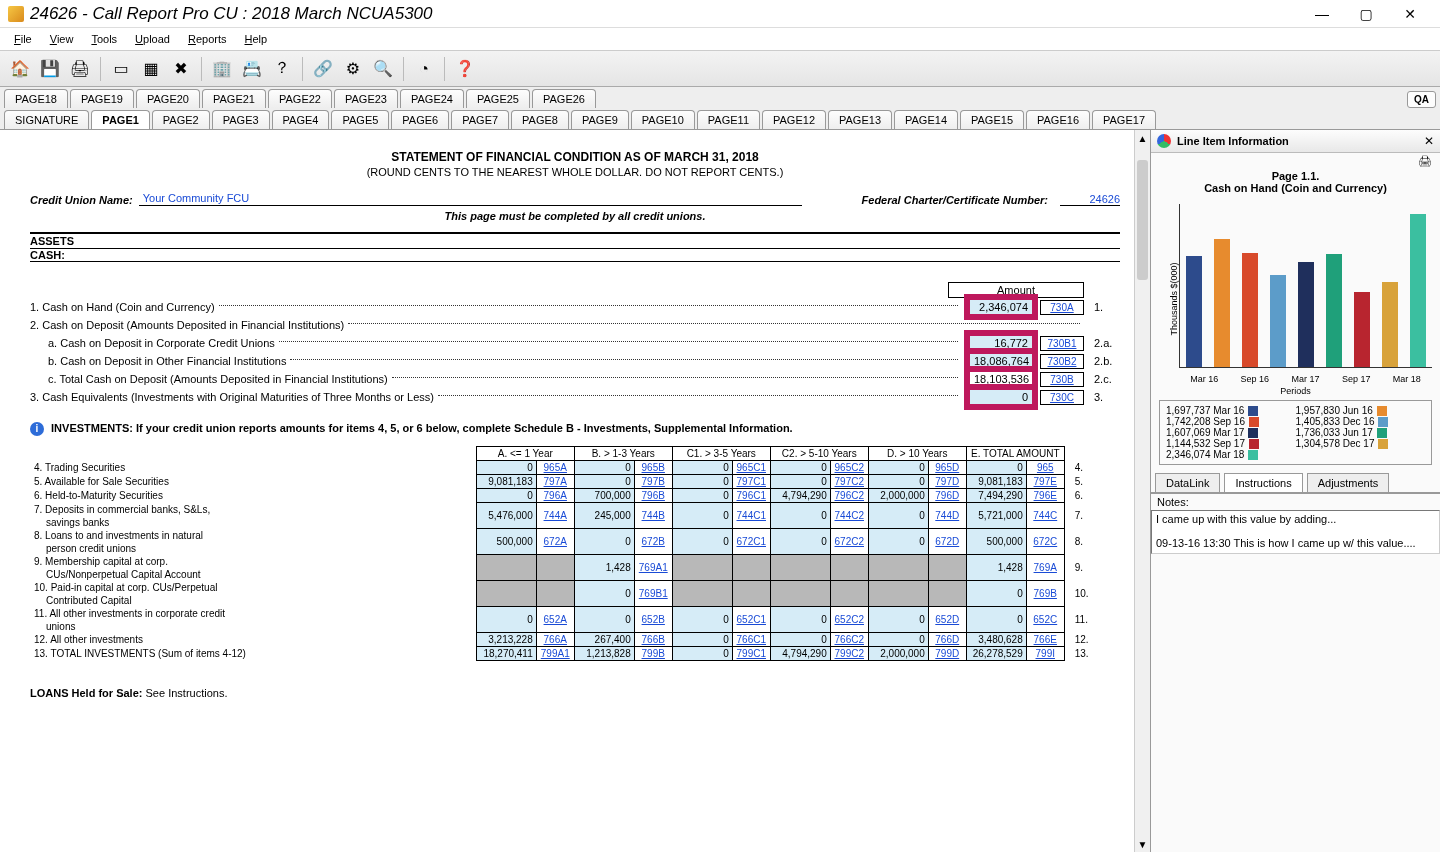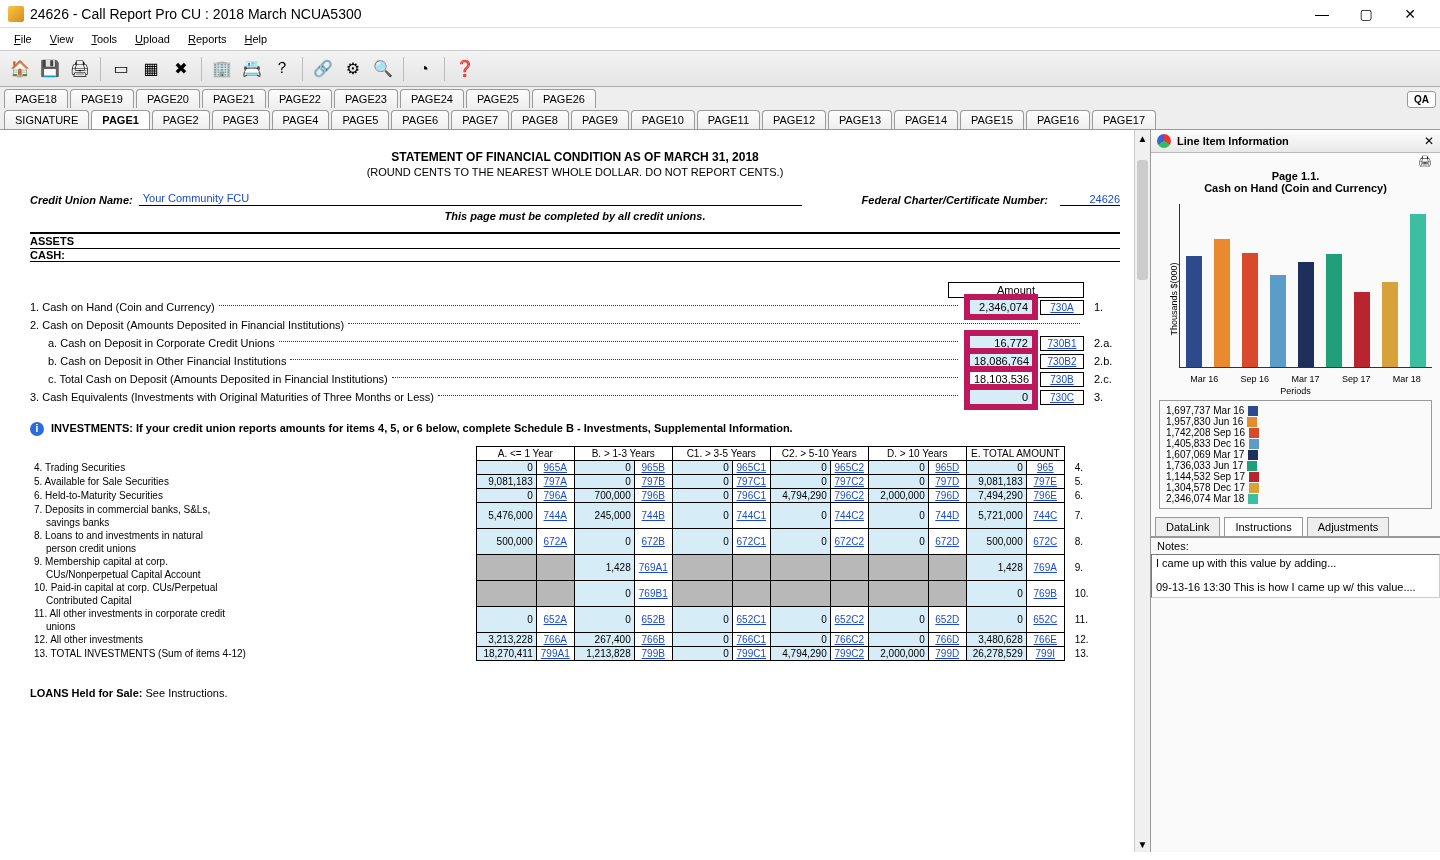--- a/index.html
+++ b/index.html
@@ -1,19 +1,19 @@
 <!DOCTYPE html>
 <html><head>
 <meta charset="utf-8">
 <style>
 * { box-sizing: border-box; margin: 0; padding: 0; }
 body { font-family: "Segoe UI", Tahoma, Arial, sans-serif; font-size: 11px; background: #fff; color: #000; overflow: hidden; }
 .titlebar { display: flex; align-items: center; height: 28px; padding: 0 8px; background: #fff; border-bottom: 1px solid #ddd; }
 .titlebar .app-icon { width: 16px; height: 16px; background: linear-gradient(135deg, #f6c744, #d98a1c); border-radius: 2px; margin-right: 6px; }
-.titlebar .title { flex: 1; font-size: 14px; }
+.titlebar .title { flex: 1; font-size: 17px; font-style: italic; }
 .titlebar .winbtn { width: 44px; height: 28px; display: flex; align-items: center; justify-content: center; font-size: 14px; cursor: pointer; }
 .menubar { display: flex; gap: 2px; padding: 2px 6px; border-bottom: 1px solid #ccc; align-items: center; }
 .menubar .mitem { padding: 3px 8px; cursor: pointer; }
 .menubar .mitem u { text-decoration: underline; }
 .toolbar { display: flex; align-items: center; height: 36px; padding: 0 6px; background: linear-gradient(#f3f3f3, #e5e5e5); border-bottom: 1px solid #aaa; gap: 2px; }
 .toolbar .tbtn { width: 28px; height: 28px; display: flex; align-items: center; justify-content: center; border: 1px solid transparent; border-radius: 3px; cursor: pointer; font-size: 16px; }
 .toolbar .sep { width: 1px; height: 24px; background: #bbb; margin: 0 4px; }
 .tabrows { background: #eee; border-bottom: 1px solid #999; }
 .tabrow { display: flex; align-items: flex-end; padding: 2px 4px 0; gap: 2px; }
 .tab { padding: 3px 10px; background: linear-gradient(#fdfdfd, #eee); border: 1px solid #999; border-bottom: none; border-radius: 4px 4px 0 0; font-size: 11px; cursor: pointer; white-space: nowrap; }
@@ -63,21 +63,21 @@
 .sidepanel .hdr .x { margin-left: auto; cursor: pointer; font-size: 12px; }
 .sidepanel .print { text-align: right; padding: 2px 8px; }
 .sidepanel .chart-title { text-align: center; font-weight: bold; font-size: 11px; }
 .chart { height: 200px; padding: 4px 8px 4px 4px; position: relative; }
 .chart .ylabel { position: absolute; left: -14px; top: 50%; transform: rotate(-90deg); font-size: 9px; white-space: nowrap; }
 .chart .plot { position: absolute; left: 28px; right: 8px; top: 10px; bottom: 26px; border-left: 1px solid #333; border-bottom: 1px solid #333; display: flex; align-items: flex-end; justify-content: space-around; }
 .chart .bar { width: 16px; }
 .chart .xticks { position: absolute; left: 28px; right: 8px; bottom: 10px; display: flex; justify-content: space-around; font-size: 9px; }
 .chart .xaxislabel { position: absolute; bottom: -2px; left: 0; right: 0; text-align: center; font-size: 9px; }
 .legend { margin: 6px 8px 4px; border: 1px solid #999; padding: 4px 6px; font-size: 10px; }
-.legend .lrow { display: flex; flex-direction: column; }
+.legend .lrow { display: flex; }
 .legend .litem { flex: 1; display: flex; align-items: center; gap: 4px; }
 .legend .sw { width: 10px; height: 10px; }
 .sidetabs { display: flex; border-bottom: 1px solid #999; margin-top: 4px; }
 .sidetabs .stab { padding: 3px 10px; font-size: 11px; border: 1px solid #999; border-bottom: none; background: #eee; margin-left: 4px; cursor: pointer; }
 .sidetabs .stab.active { background: #fff; }
 .instr { flex: 1; background: #fffde8; padding: 8px 10px; font-family: "Courier New", monospace; font-size: 11px; overflow-y: auto; }
 .instr b { display: block; margin-bottom: 8px; font-family: "Courier New", monospace; }
 .notes { border-top: 1px solid #999; }
 .notes .nlbl { padding: 2px 6px; font-size: 11px; }
 .notes textarea { width: 100%; height: 44px; border: 1px inset #ccc; font-size: 11px; padding: 2px 4px; resize: none; font-family: inherit; }

